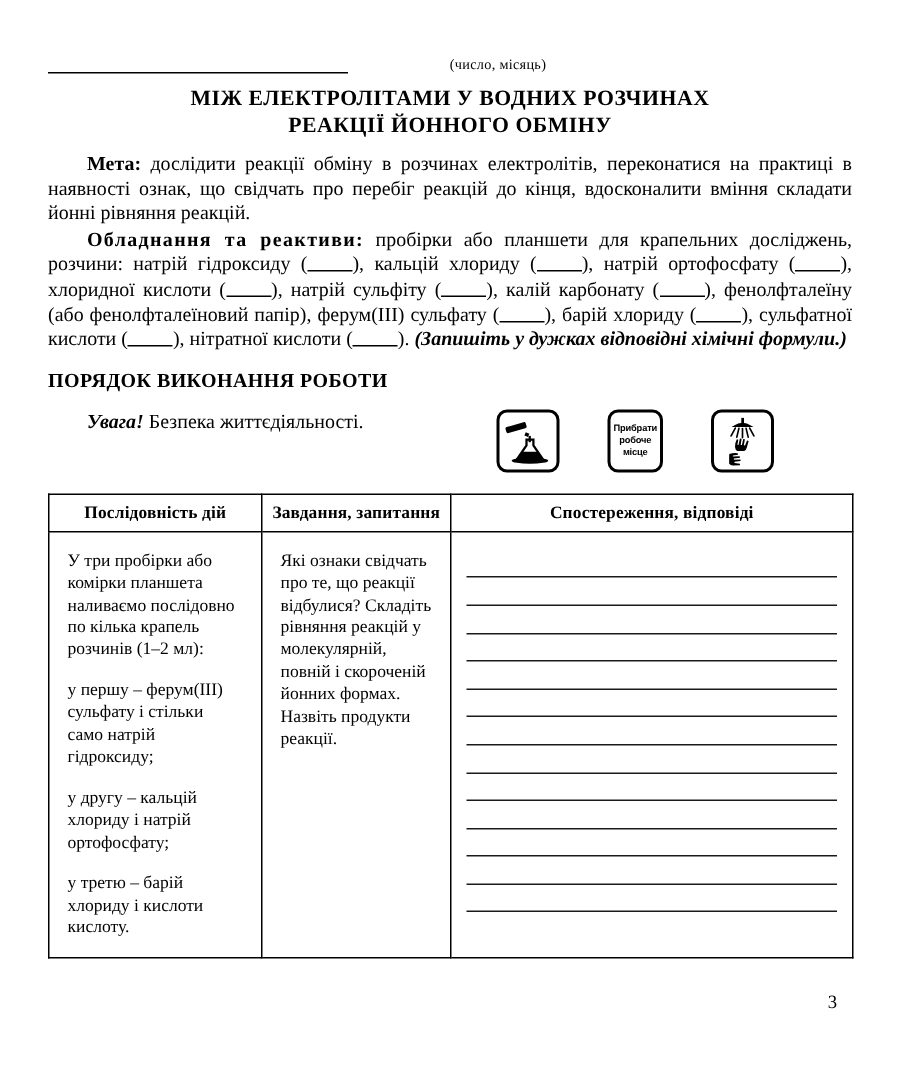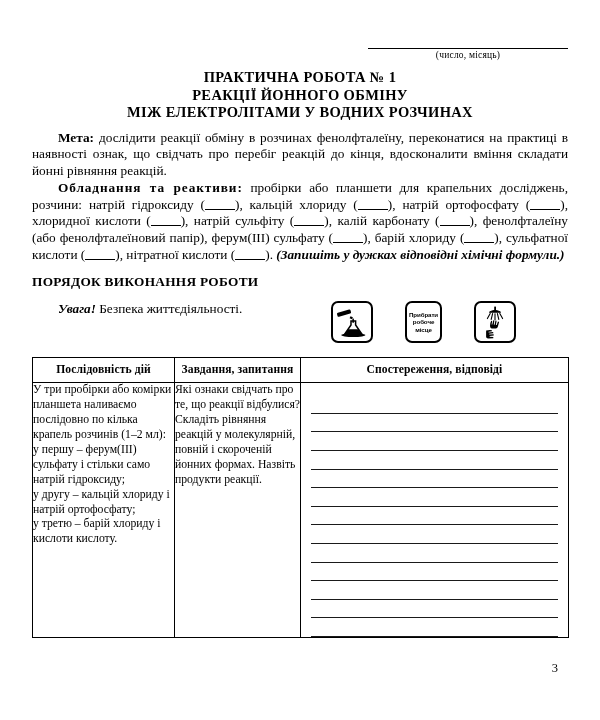--- a/index.html
+++ b/index.html
@@ -21,21 +21,21 @@
     left: 0; top: 0;
     width: 600px;
     height: 720px;
     padding: 30px 32px 0 32px;
   }
 
   
   .date-block {
     width: 100%;
     display: flex;
-    flex-direction: column;
+    flex-direction: row;
     align-items: flex-end;
     margin-top: 6px;
   }
   .date-rule {
     width: 200px;
     border-bottom: 1.2px solid #000;
     height: 13px;
   }
   .date-caption {
     width: 200px;
@@ -163,21 +163,21 @@
     font-weight: bold;
     font-size: 12.6px;
     padding: 5px 4px 6px 4px;
     letter-spacing: .15px;
   }
   .body-cell {
     font-size: 11.7px;
     line-height: 14.9px;
     padding: 4px 5px 5px 6px;
   }
-  .body-cell p { margin: 0; }
+  .body-cell p { margin: 12px; }
   .answer-cell {
     padding: 0;
   }
   .lines-wrap {
     display: flex;
     flex-direction: column;
     justify-content: flex-start;
     padding: 12px 10px 0 10px;
   }
   .rule-line {
@@ -197,27 +197,26 @@
 <body>
 
 <div class="page">
 
   <div class="date-block">
     <div class="date-rule"></div>
     <div class="date-caption">(число, місяць)</div>
   </div>
 
   <div class="titles">
-    <div class="title-line">ПРАКТИЧНА РОБОТА № 1</div>
+    <div class="title-line">МІЖ ЕЛЕКТРОЛІТАМИ У ВОДНИХ РОЗЧИНАХ</div>
     <div class="title-line">РЕАКЦІЇ ЙОННОГО ОБМІНУ</div>
-    <div class="title-line">МІЖ ЕЛЕКТРОЛІТАМИ У ВОДНИХ РОЗЧИНАХ</div>
   </div>
 
   <div class="para">
-    <span class="lead">Мета:</span><span> дослідити реакції обміну в розчинах фенолфталеїну, переконатися на практиці в наявності ознак, що свідчать про перебіг реакцій до кінця, вдосконалити вміння складати йонні рівняння реакцій.</span>
+    <span class="lead">Мета:</span><span> дослідити реакції обміну в розчинах електролітів, переконатися на практиці в наявності ознак, що свідчать про перебіг реакцій до кінця, вдосконалити вміння складати йонні рівняння реакцій.</span>
   </div>
 
   <div class="para tight">
     <span class="lead spaced">Обладнання та реактиви:</span><span> пробірки або планшети для крапельних досліджень, розчини: </span><span id="reagent-list"><span><span>натрій гідроксиду (</span><span class="blank"></span><span>), </span></span><span><span>кальцій хлориду (</span><span class="blank"></span><span>), </span></span><span><span>натрій ортофосфату (</span><span class="blank"></span><span>), </span></span><span><span>хлоридної кислоти (</span><span class="blank"></span><span>), </span></span><span><span>натрій сульфіту (</span><span class="blank"></span><span>), </span></span><span><span>калій карбонату (</span><span class="blank"></span><span>), </span></span><span>фенолфталеїну (або фенолфталеїновий папір), </span><span><span>ферум(III) сульфату (</span><span class="blank"></span><span>), </span></span><span><span>барій хлориду (</span><span class="blank"></span><span>), </span></span><span><span>сульфатної кислоти (</span><span class="blank"></span><span>), </span></span><span><span>нітратної кислоти (</span><span class="blank"></span><span>). </span></span></span>
     <span class="note-ital">(Запишіть у дужках відповідні хімічні формули.)</span>
   </div>
 
   <div class="section-head">ПОРЯДОК ВИКОНАННЯ РОБОТИ</div>
 
   <div class="safety-row">

